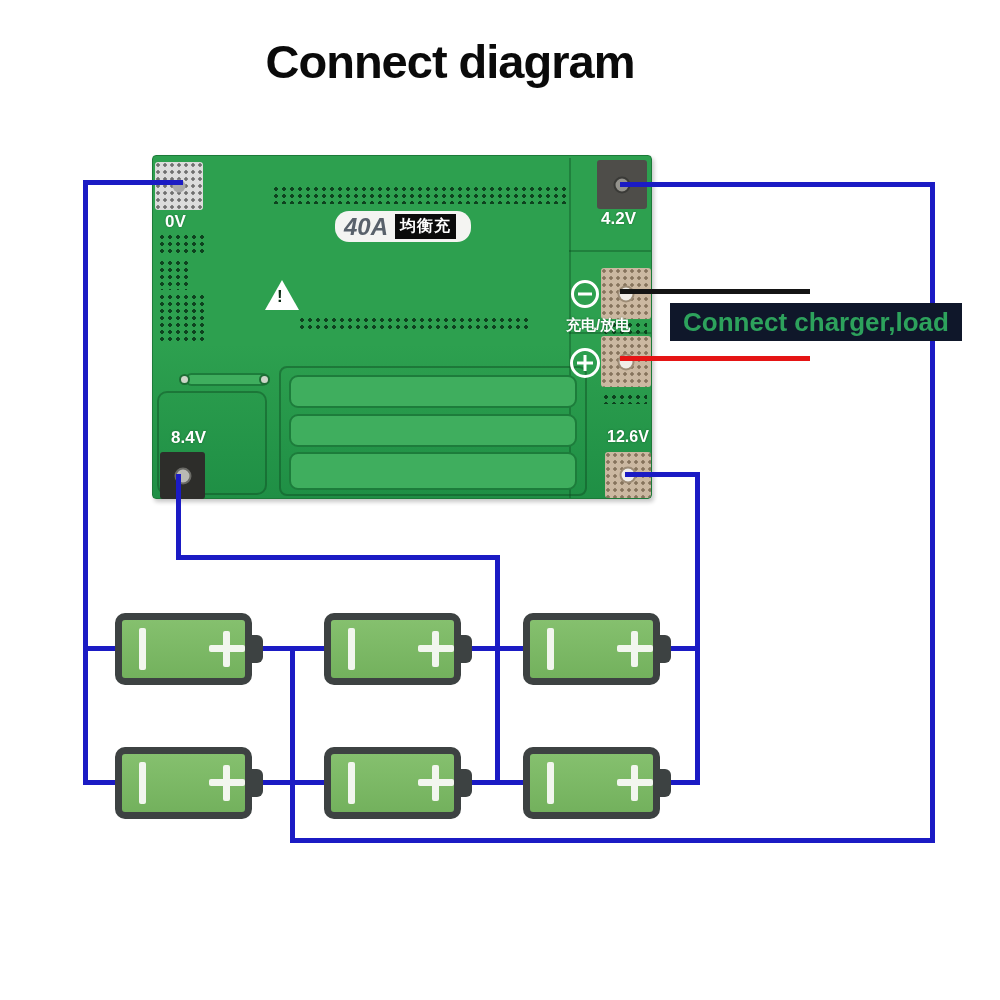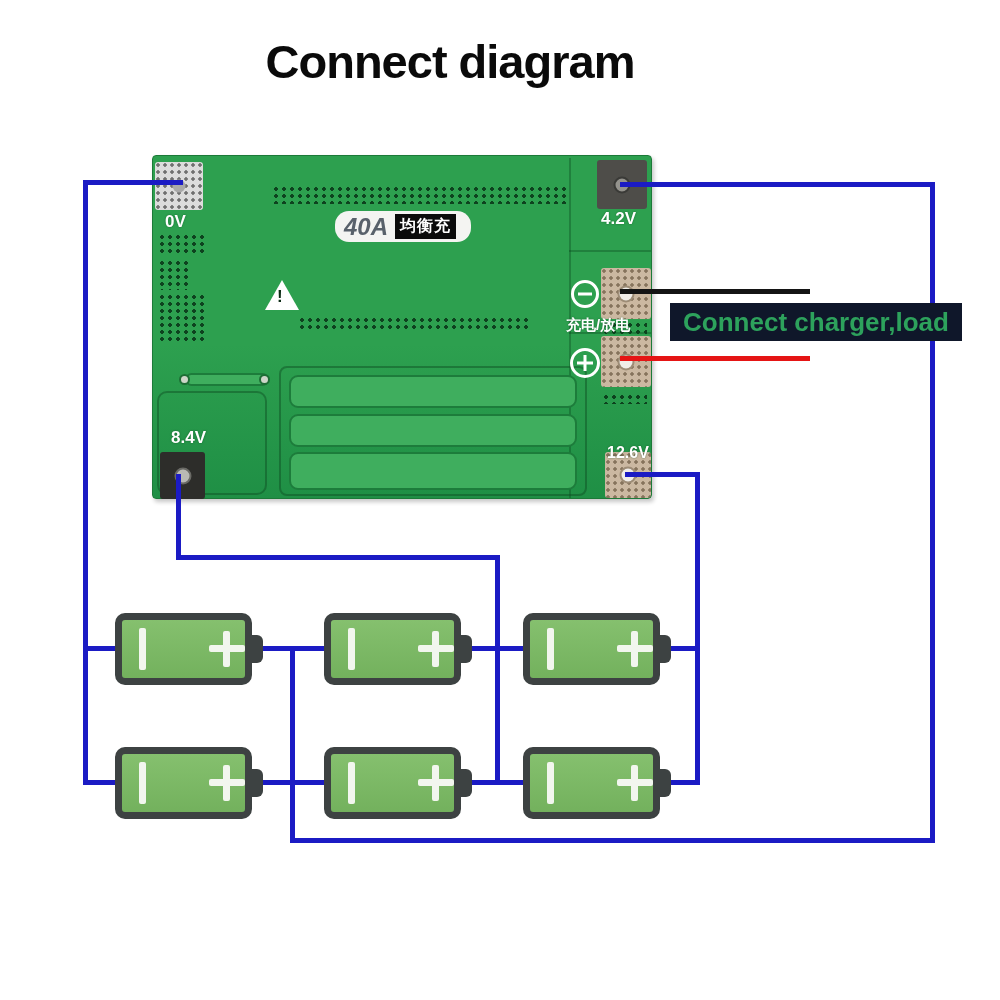--- a/index.html
+++ b/index.html
@@ -86,21 +86,21 @@
     <div class="padlabel" style="left:448px;top:53px;">4.2V</div>
 
     <div class="pad" style="left:7px;top:296px;width:45px;height:47px;background:#2d2d2a;">
         <div class="cdot" style="background:#b9b9b4;border:2px solid #6a6a65;"></div>
       </div>
     <div class="padlabel" style="left:18px;top:272px;">8.4V</div>
 
     <div class="pad bronze" style="left:452px;top:296px;width:46px;height:46px;">
         <div class="cdot" style="background:#f0ede8;box-shadow:0 0 0 2px #9d8c76;"></div>
       </div>
-    <div class="padlabel" style="left:454px;top:272px;font-size:16px;margin-top:16px;">12.6V</div>
+    <div class="padlabel" style="left:454px;top:272px;font-size:16px;">12.6V</div>
 
     <div class="pad bronze" style="left:448px;top:112px;width:50px;height:51px;">
         <div class="cdot" style="background:#f0ede8;box-shadow:0 0 0 2px #9d8c76;"></div>
       </div>
     <div class="pad bronze" style="left:448px;top:180px;width:50px;height:51px;">
         <div class="cdot" style="background:#f0ede8;box-shadow:0 0 0 2px #9d8c76;"></div>
       </div>
 
     <div class="circ" style="left:418px;top:124px;width:22px;height:22px;">
         <div class="bar-h"></div>

